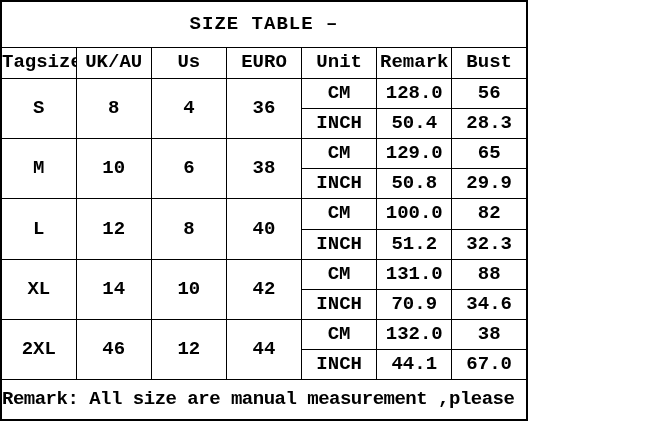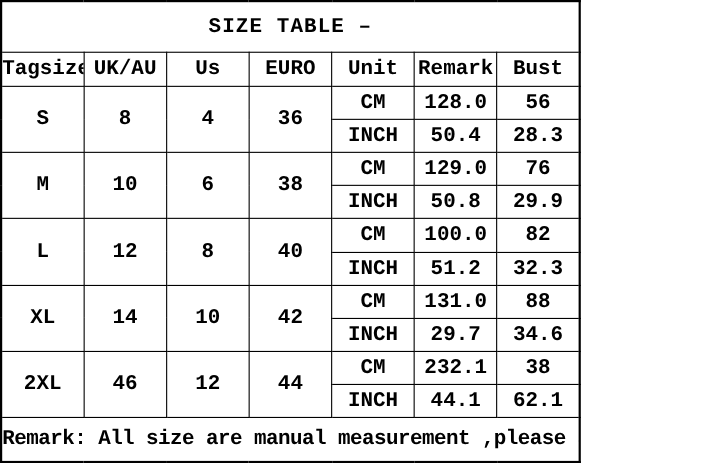--- a/index.html
+++ b/index.html
@@ -93,21 +93,21 @@
     <td>28.3</td>
   </tr>
 
   <tr class="sub-row">
     <td rowspan="2">M</td>
     <td rowspan="2">10</td>
     <td rowspan="2">6</td>
     <td rowspan="2">38</td>
     <td>CM</td>
     <td>129.0</td>
-    <td>76</td>
+    <td>65</td>
   </tr>
   <tr class="sub-row">
     <td>INCH</td>
     <td>50.8</td>
     <td>29.9</td>
   </tr>
 
   <tr class="sub-row">
     <td rowspan="2">L</td>
     <td rowspan="2">12</td>
@@ -127,36 +127,36 @@
     <td rowspan="2">XL</td>
     <td rowspan="2">14</td>
     <td rowspan="2">10</td>
     <td rowspan="2">42</td>
     <td>CM</td>
     <td>131.0</td>
     <td>88</td>
   </tr>
   <tr class="sub-row">
     <td>INCH</td>
-    <td>29.7</td>
+    <td>70.9</td>
     <td>34.6</td>
   </tr>
 
   <tr class="sub-row">
     <td rowspan="2">2XL</td>
     <td rowspan="2">46</td>
     <td rowspan="2">12</td>
     <td rowspan="2">44</td>
     <td>CM</td>
-    <td>232.1</td>
+    <td>132.0</td>
     <td>38</td>
   </tr>
   <tr class="sub-row">
     <td>INCH</td>
     <td>44.1</td>
-    <td>62.1</td>
+    <td>67.0</td>
   </tr>
 
   <tr>
     <td class="remark-cell" colspan="7">Remark: All size are manual measurement ,please allow 1-3cm difference.</td>
   </tr>
 </tbody>
   </table>
 
 </body></html>

